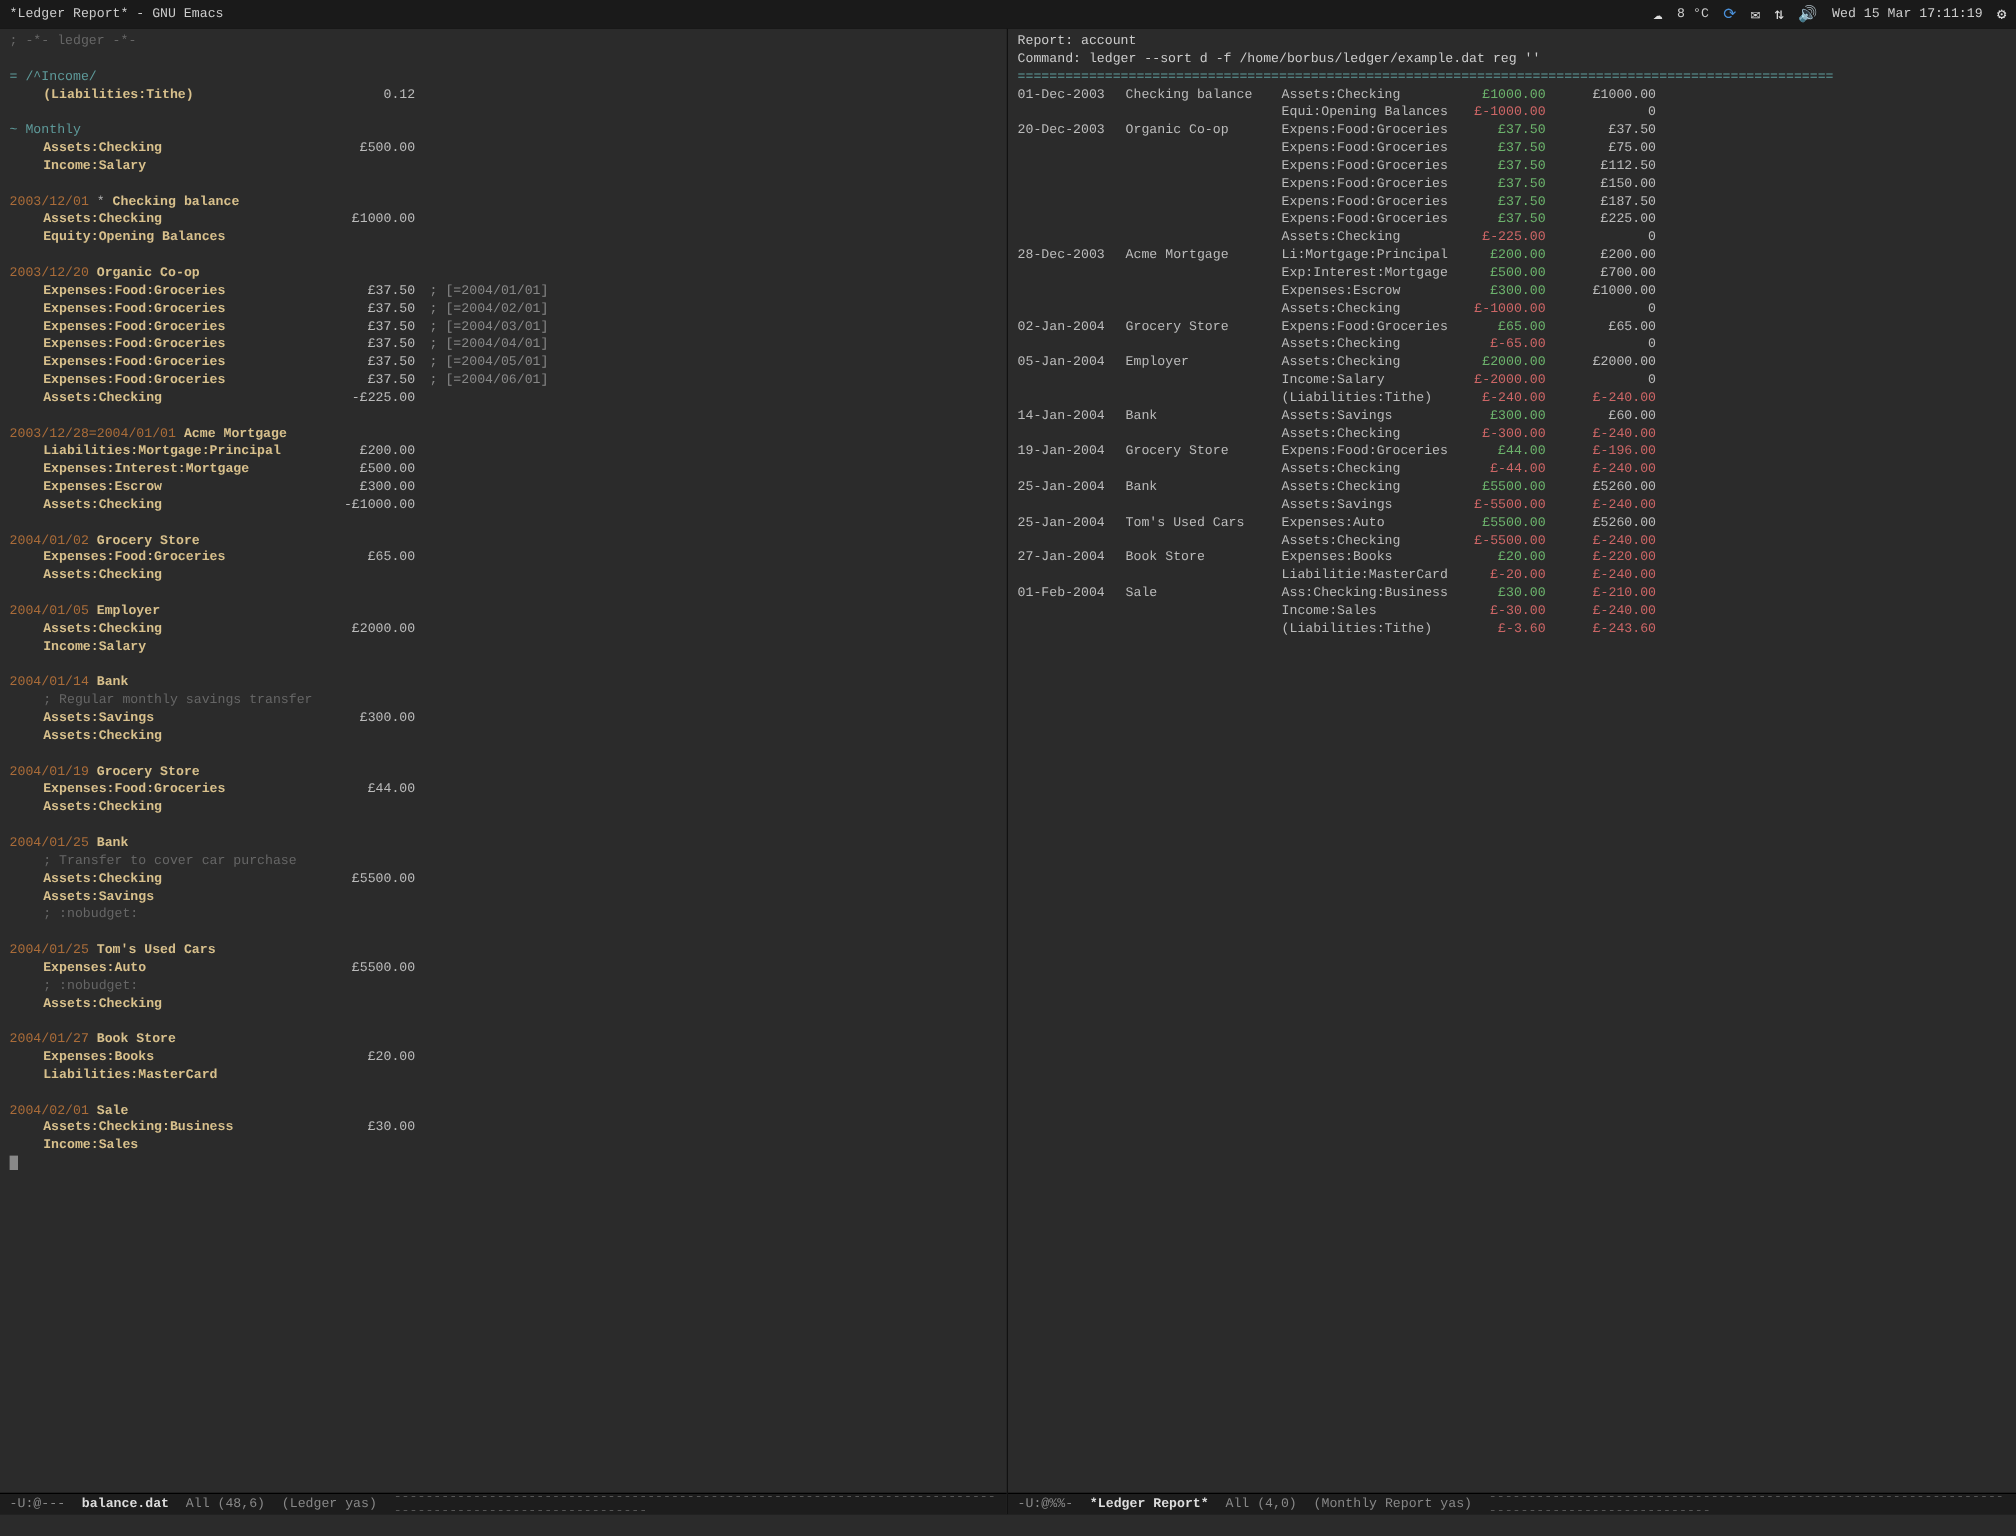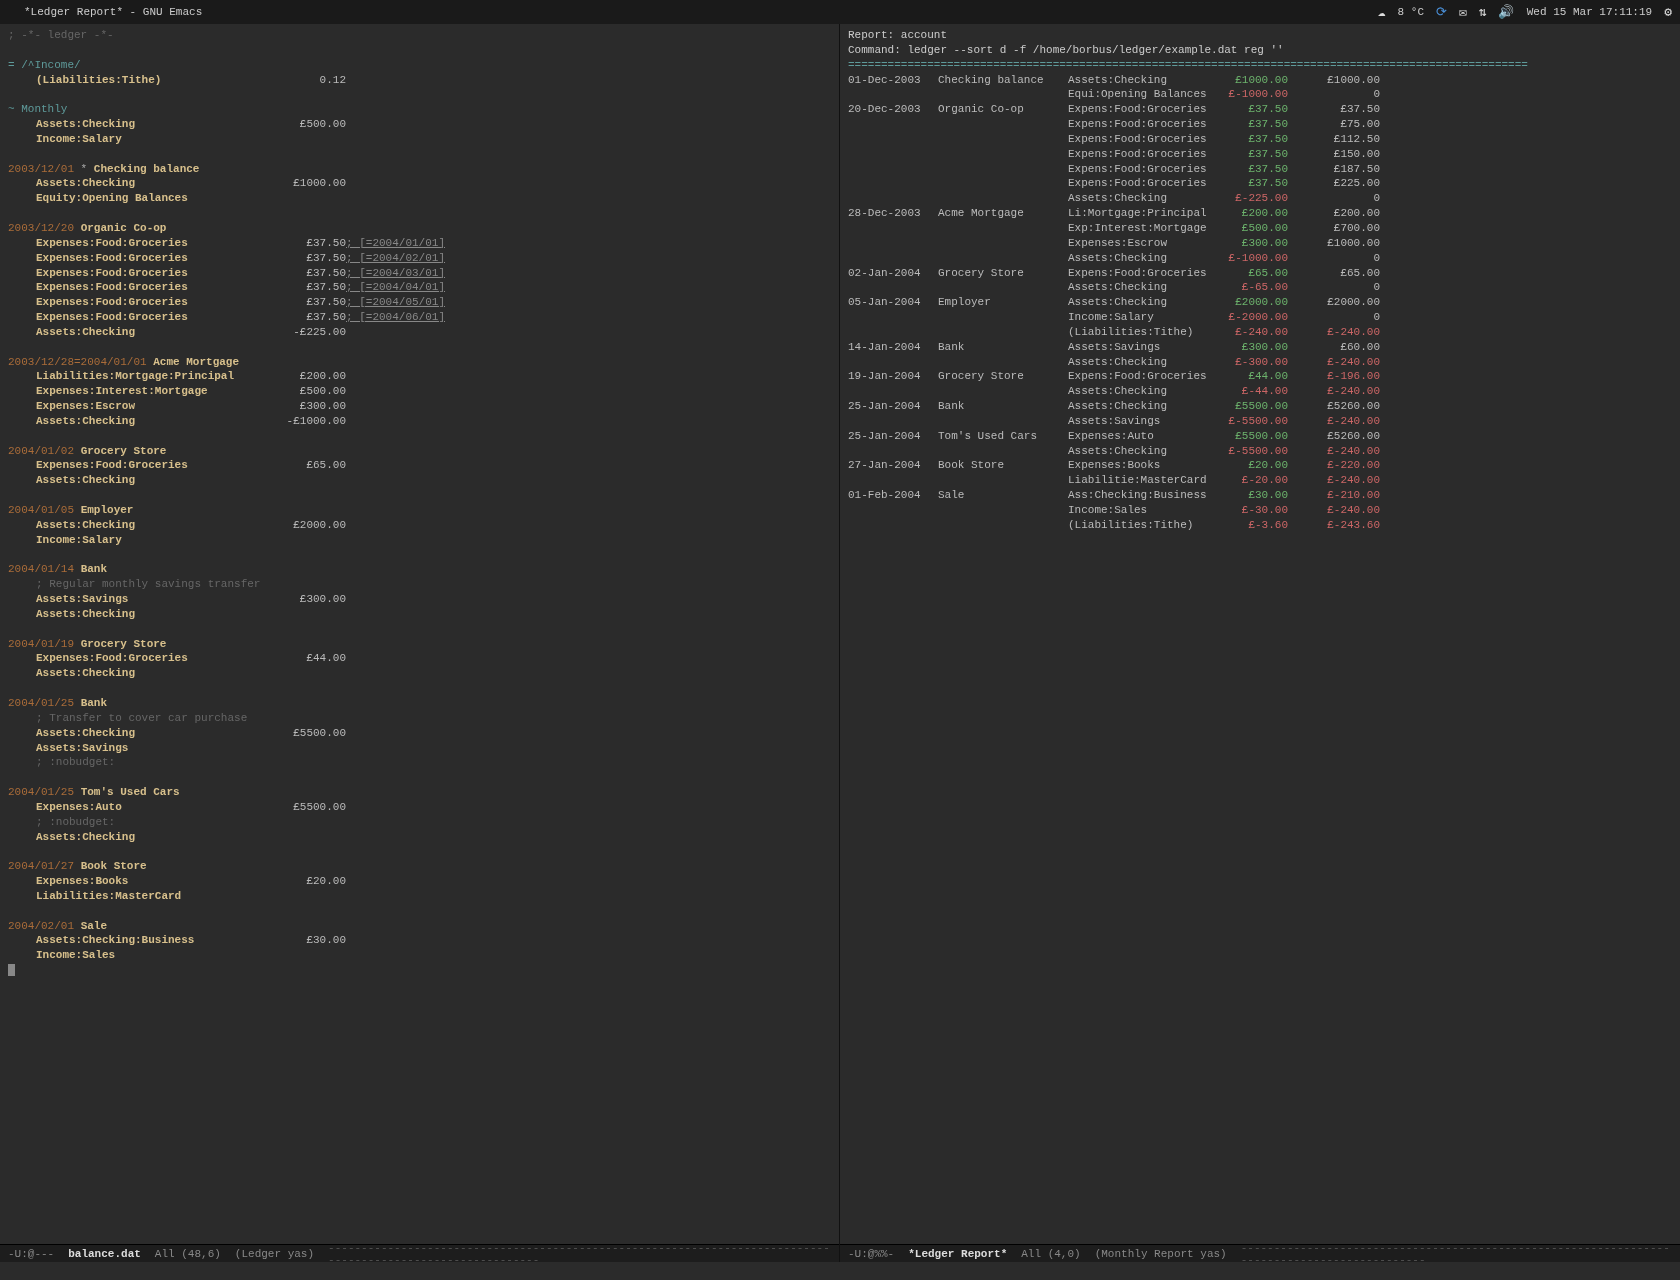--- a/index.html
+++ b/index.html
@@ -17,21 +17,21 @@
   .titlebar {
     background: #1a1a1a;
     height: 24px;
     display: flex;
     align-items: center;
     padding: 0 8px;
     color: #ccc;
     font-size: 11px;
     justify-content: space-between;
   }
-  .titlebar-left { display: flex; align-items: flex-start; gap: 6px; margin-left: 16px; }
+  .titlebar-left { display: flex; align-items: flex-start; gap: 6px; }
   .titlebar-right { display: flex; align-items: center; gap: 12px; }
   .titlebar-right .icon { color: #ddd; font-size: 13px; }
   .workspace {
     flex: 1;
     display: flex;
     background: #2b2b2b;
   }
   .pane {
     height: 100%;
     overflow: hidden;
@@ -84,21 +84,21 @@
 
   .ln { display: block; }
   .indent { display: inline-block; width: 28px; }
   .col-date { display: inline-block; width: 90px; }
   .col-desc { display: inline-block; width: 130px; }
   .col-acct { display: inline-block; width: 140px; }
   .col-amt { display: inline-block; width: 80px; text-align: right; }
   .col-bal { display: inline-block; width: 80px; text-align: right; margin-left: 12px;}
   .src-acct { display: inline-block; width: 240px; }
   .src-amt { display: inline-block; width: 70px; text-align: right; }
-  .src-eff { color: #888; padding-left: 0; text-decoration: underline; }
+  .src-eff { color: #888; padding-left: 12px; }
   .cursor { display: inline-block; width: 7px; height: 12px; background: #888; vertical-align: middle;}
 </style>
 </head>
 <body>
 
 <div class="titlebar">
   <div class="titlebar-left">
     <span>*Ledger Report* - GNU Emacs</span>
   </div>
   <div class="titlebar-right">

